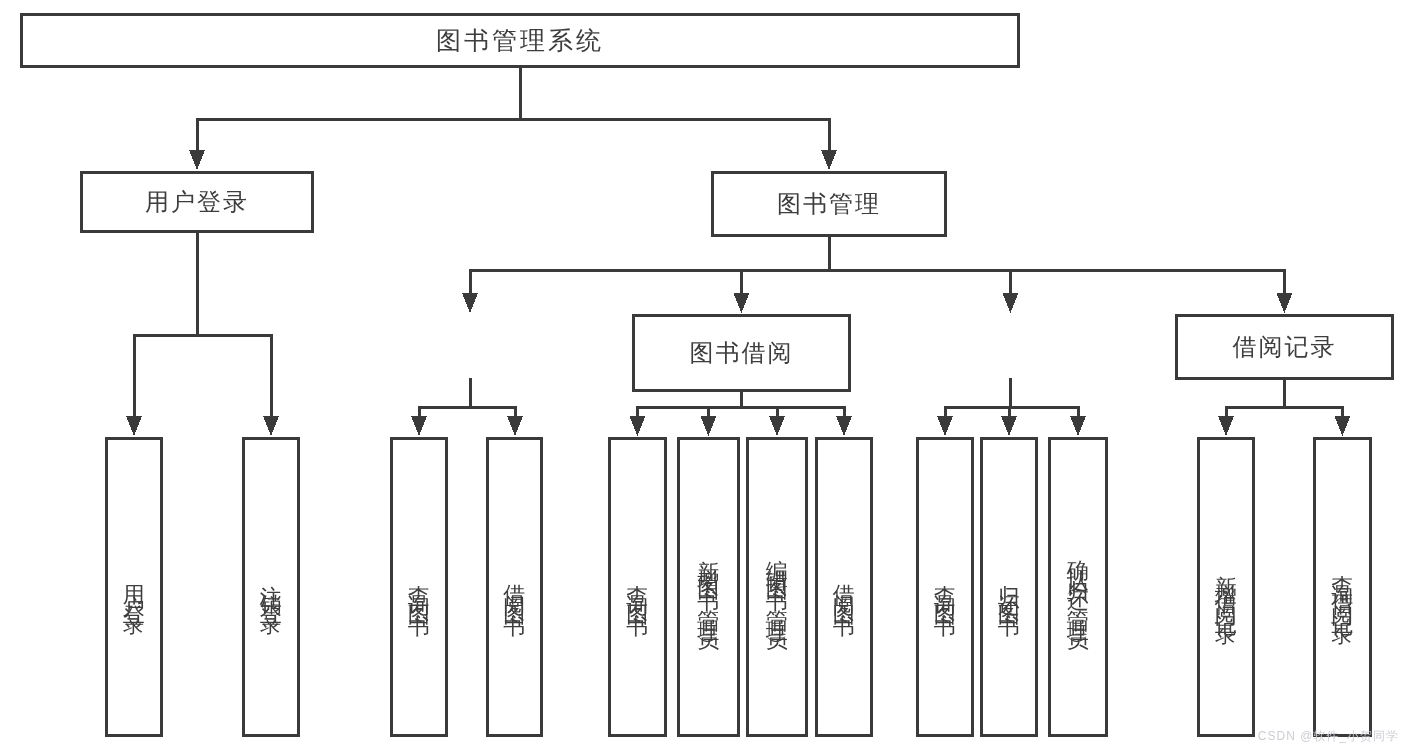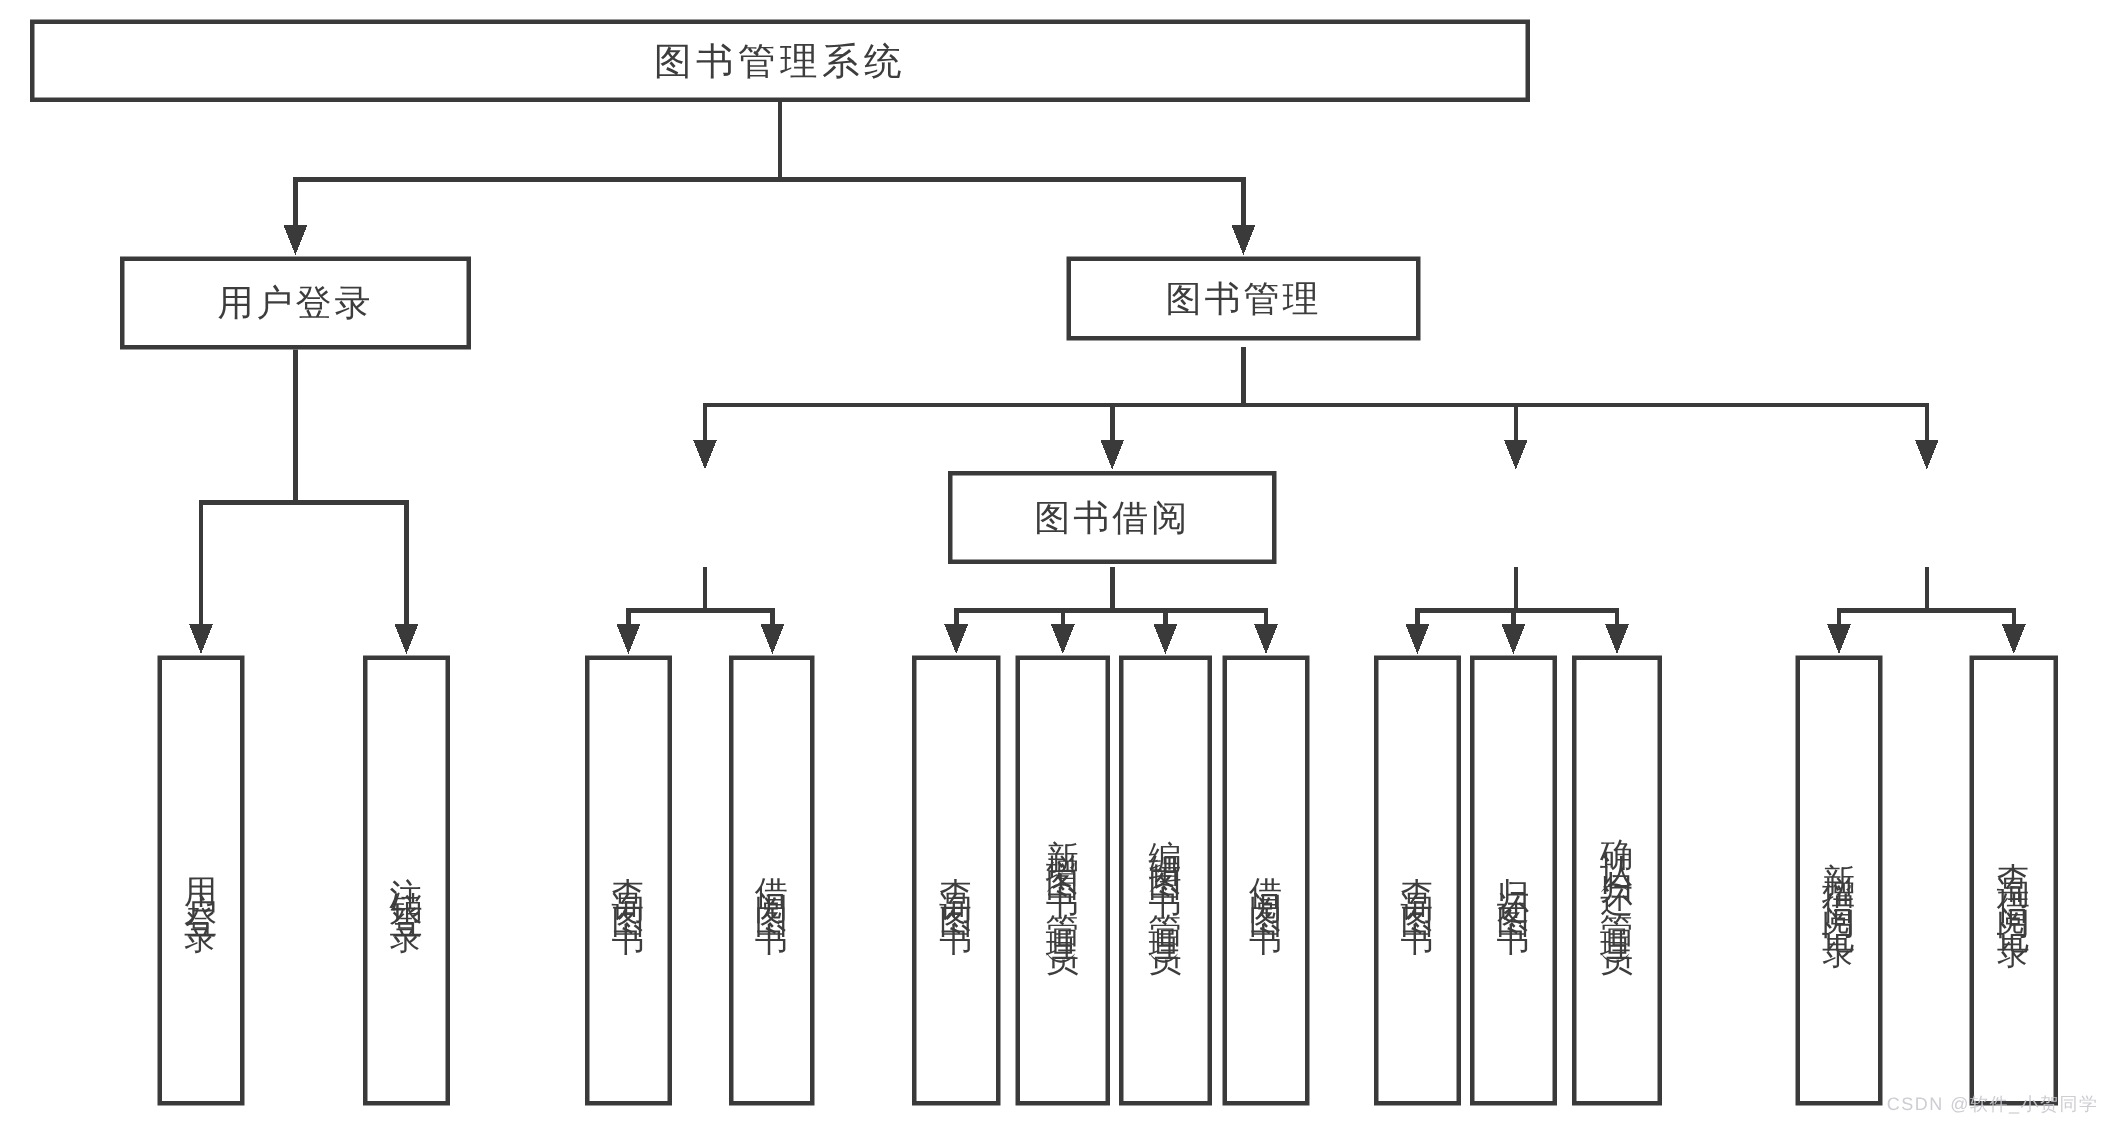--- a/index.html
+++ b/index.html
@@ -90,26 +90,29 @@
     </g>
   </svg>
 
   <div class="box hnode rootnode" style="left:20px;top:13px;width:1000px;height:55px">
     <span>图书管理系统</span>
   </div>
 
   <div class="box hnode" style="left:80px;top:171px;width:234px;height:62px">
     <span>用户登录</span>
   </div>
-  <div class="box hnode" style="left:711px;top:171px;width:236px;height:56px">
+  <div class="box hnode" style="left:711px;top:171px;width:236px;height:66px">
     <span>图书管理</span>
   </div>
 
-  <div class="box hnode" style="left:632px;top:314px;width:219px;height:62px">
+  <div class="box hnode" style="left:632px;top:314px;width:219px;height:78px">
     <span>图书借阅</span>
+  </div>
+  <div class="box hnode" style="left:1175px;top:314px;width:219px;height:66px">
+    <span>借阅记录</span>
   </div>
 
   <div class="box vnode" style="left:105px;top:437px;width:58px;height:300px">
     <span class="vtext">用户登录</span>
   </div>
   <div class="box vnode" style="left:242px;top:437px;width:58px;height:300px">
     <span class="vtext">注销登录</span>
   </div>
 
   <div class="box vnode" style="left:390px;top:437px;width:58px;height:300px">

